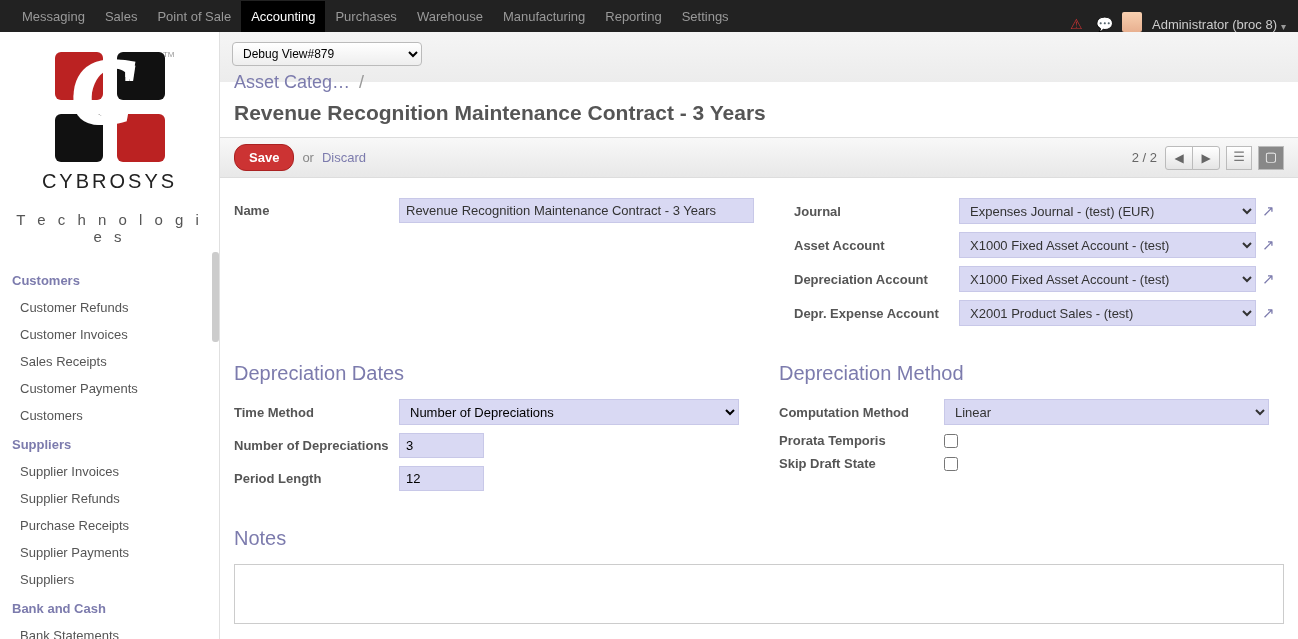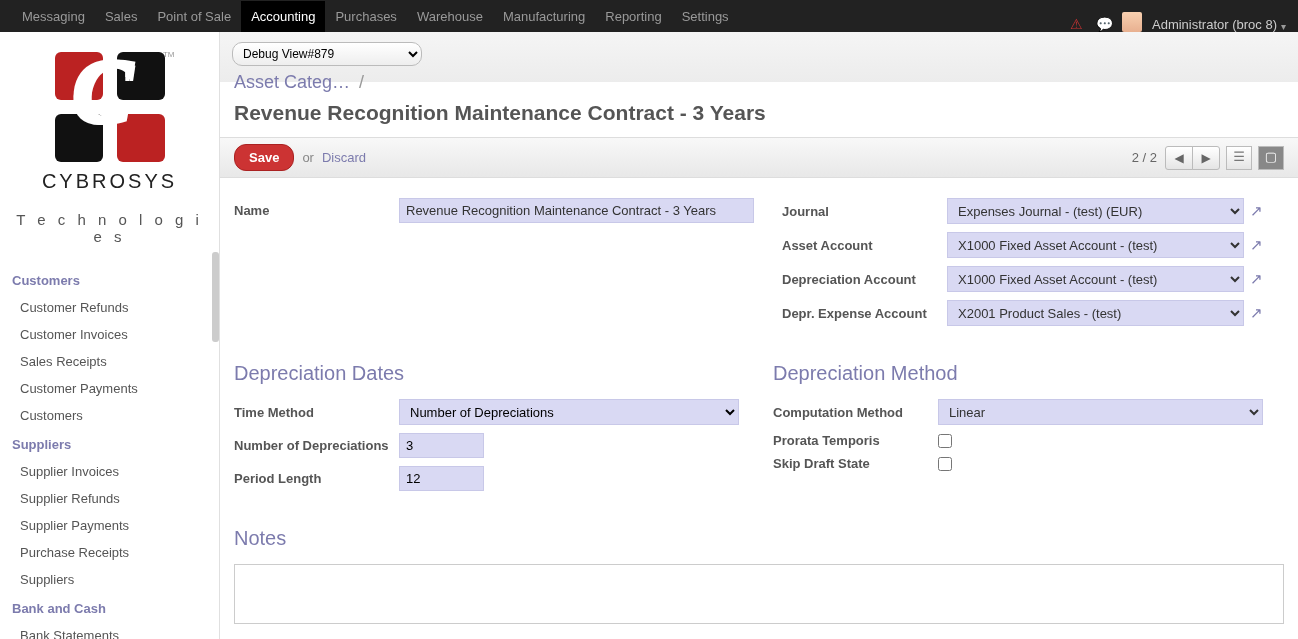--- a/index.html
+++ b/index.html
@@ -24,37 +24,37 @@
 .sq.tr{top:0;right:0;background:#111}
 .sq.bl{bottom:0;left:0;background:#111}
 .sq.br{bottom:0;right:0;background:#b22}
 .sw{position:absolute;color:#fff;font-size:90px;font-family:Georgia,serif;font-style:italic;font-weight:bold;left:18px;top:-12px;text-shadow:2px 2px 0 #fff,-2px -2px 0 #fff,2px -2px 0 #fff,-2px 2px 0 #fff}
 .logo-text{font-size:20px;letter-spacing:3px;color:#222;font-weight:normal}
 .logo-sub{font-size:15px;letter-spacing:4px;color:#555;margin-top:18px}
 .side-section{color:#7c7bad;font-weight:bold;padding:8px 12px 6px;font-size:13px}
 .side-item{padding:6px 20px;color:#555;cursor:pointer;font-size:13px}
 .main{flex:1;background:linear-gradient(#f5f5f5,#ececec 50px,#fff 50px);overflow:auto;position:relative}
 .debug-row{padding:10px 12px 2px}
-.debug-select{width:190px;height:24px;border:1px solid #bbb;background:linear-gradient(#fff,#eee);font-size:12px;padding:0 6px;border-radius:10px}
+.debug-select{width:190px;height:24px;border:1px solid #bbb;background:linear-gradient(#fff,#eee);font-size:12px;padding:0 6px;border-radius:4px}
 .breadcrumb{padding:4px 14px 0;color:#7c7bad;font-size:18px;font-weight:normal}
 .breadcrumb .sep{color:#999;margin:0 4px}
 .page-title{padding:8px 14px 12px;font-size:21px;color:#555;font-weight:bold}
 .toolbar{display:flex;align-items:center;padding:6px 14px;border-top:1px solid #ddd;border-bottom:1px solid #ddd;background:linear-gradient(#f8f8f8,#e8e8e8)}
 .btn-save{background:#c33;color:#fff;border:1px solid #a22;padding:5px 14px;border-radius:12px;font-weight:bold;font-size:13px;cursor:pointer}
 .or{margin:0 8px;color:#888}
 .discard{color:#7c7bad;cursor:pointer}
 .toolbar .spacer{flex:1}
 .pager{color:#666;margin-right:8px}
 .pgbtn{display:inline-block;width:28px;height:24px;border:1px solid #bbb;background:linear-gradient(#fff,#e5e5e5);text-align:center;line-height:22px;cursor:pointer;color:#666;font-size:12px}
 .pgbtn.left{border-radius:3px 0 0 3px}
 .pgbtn.right{border-radius:0 3px 3px 0;margin-left:-1px}
 .viewbtn{display:inline-block;width:26px;height:24px;border:1px solid #bbb;background:linear-gradient(#fff,#e5e5e5);text-align:center;line-height:20px;cursor:pointer;color:#777;margin-left:6px}
 .viewbtn.active{background:#888;color:#fff}
 .form-sheet{background:#fff;margin:0;padding:20px 14px}
-.form-row{display:flex;gap:28px}
+.form-row{display:flex;gap:40px}
 .form-col{flex:1}
 .field{display:flex;align-items:center;margin-bottom:8px}
 .field label{width:165px;font-weight:bold;color:#555;font-size:13px}
 .text-input{background:#d9d9f3;border:1px solid #c8c8e8;padding:4px 6px;font-size:13px;color:#333;width:355px}
 .sel{background:#d9d9f3;border:1px solid #c8c8e8;padding:3px 6px;font-size:13px;color:#333;width:297px;height:26px}
 .ext-icon{color:#7c7bad;font-size:15px;margin-left:6px;cursor:pointer}
 .section-h{color:#7c7bad;font-size:20px;margin:28px 0 14px;font-weight:normal}
 .num-input{background:#d9d9f3;border:1px solid #c8c8e8;padding:4px 6px;font-size:13px;width:85px}
 .sel-wide{background:#d9d9f3;border:1px solid #c8c8e8;padding:3px 6px;font-size:13px;width:340px;height:26px}
 .chk{width:14px;height:14px}
@@ -100,22 +100,22 @@
     <div id="side-sections">
         <div class="side-section">Customers</div>
         <div class="side-item">Customer Refunds</div>
         <div class="side-item">Customer Invoices</div>
         <div class="side-item">Sales Receipts</div>
         <div class="side-item">Customer Payments</div>
         <div class="side-item">Customers</div>
         <div class="side-section">Suppliers</div>
         <div class="side-item">Supplier Invoices</div>
         <div class="side-item">Supplier Refunds</div>
+        <div class="side-item">Purchase Receipts</div>
         <div class="side-item">Supplier Payments</div>
-        <div class="side-item">Purchase Receipts</div>
         <div class="side-item">Suppliers</div>
         <div class="side-section">Bank and Cash</div>
         <div class="side-item">Bank Statements</div>
       </div>
     <div class="scroll-thumb"></div>
   </div>
 
   <div class="main">
     <div class="debug-row">
       <select class="debug-select">

